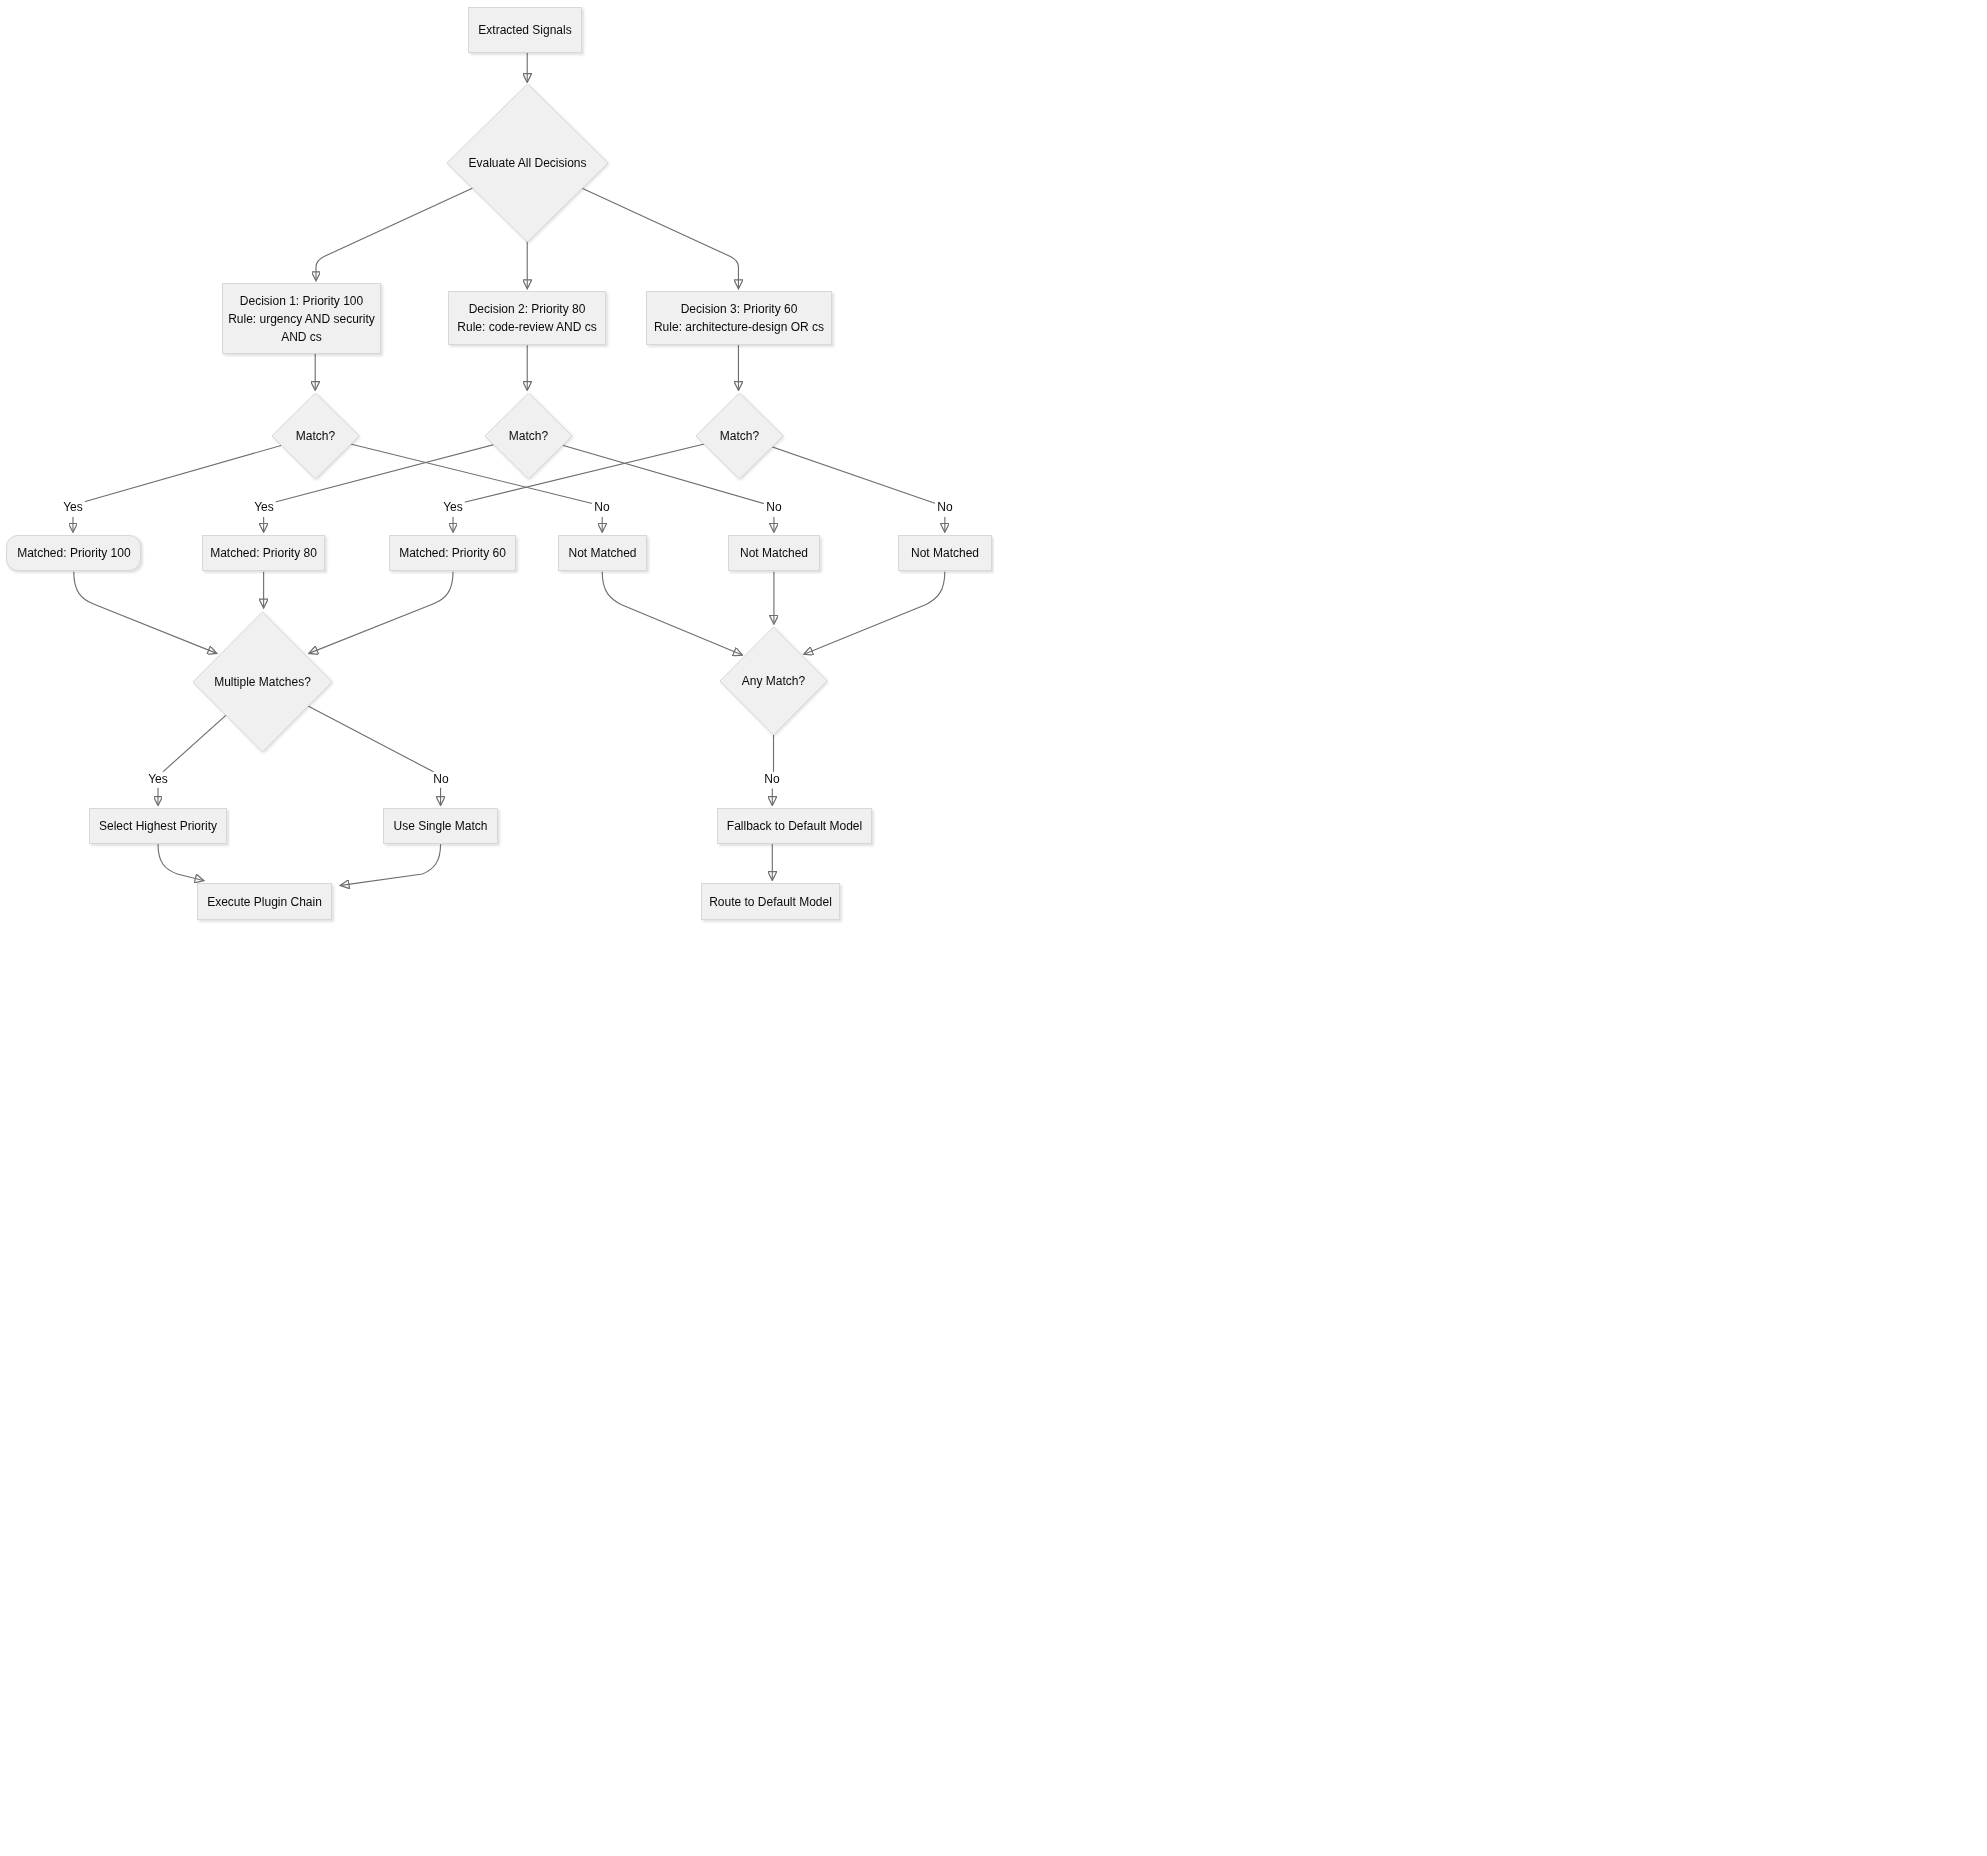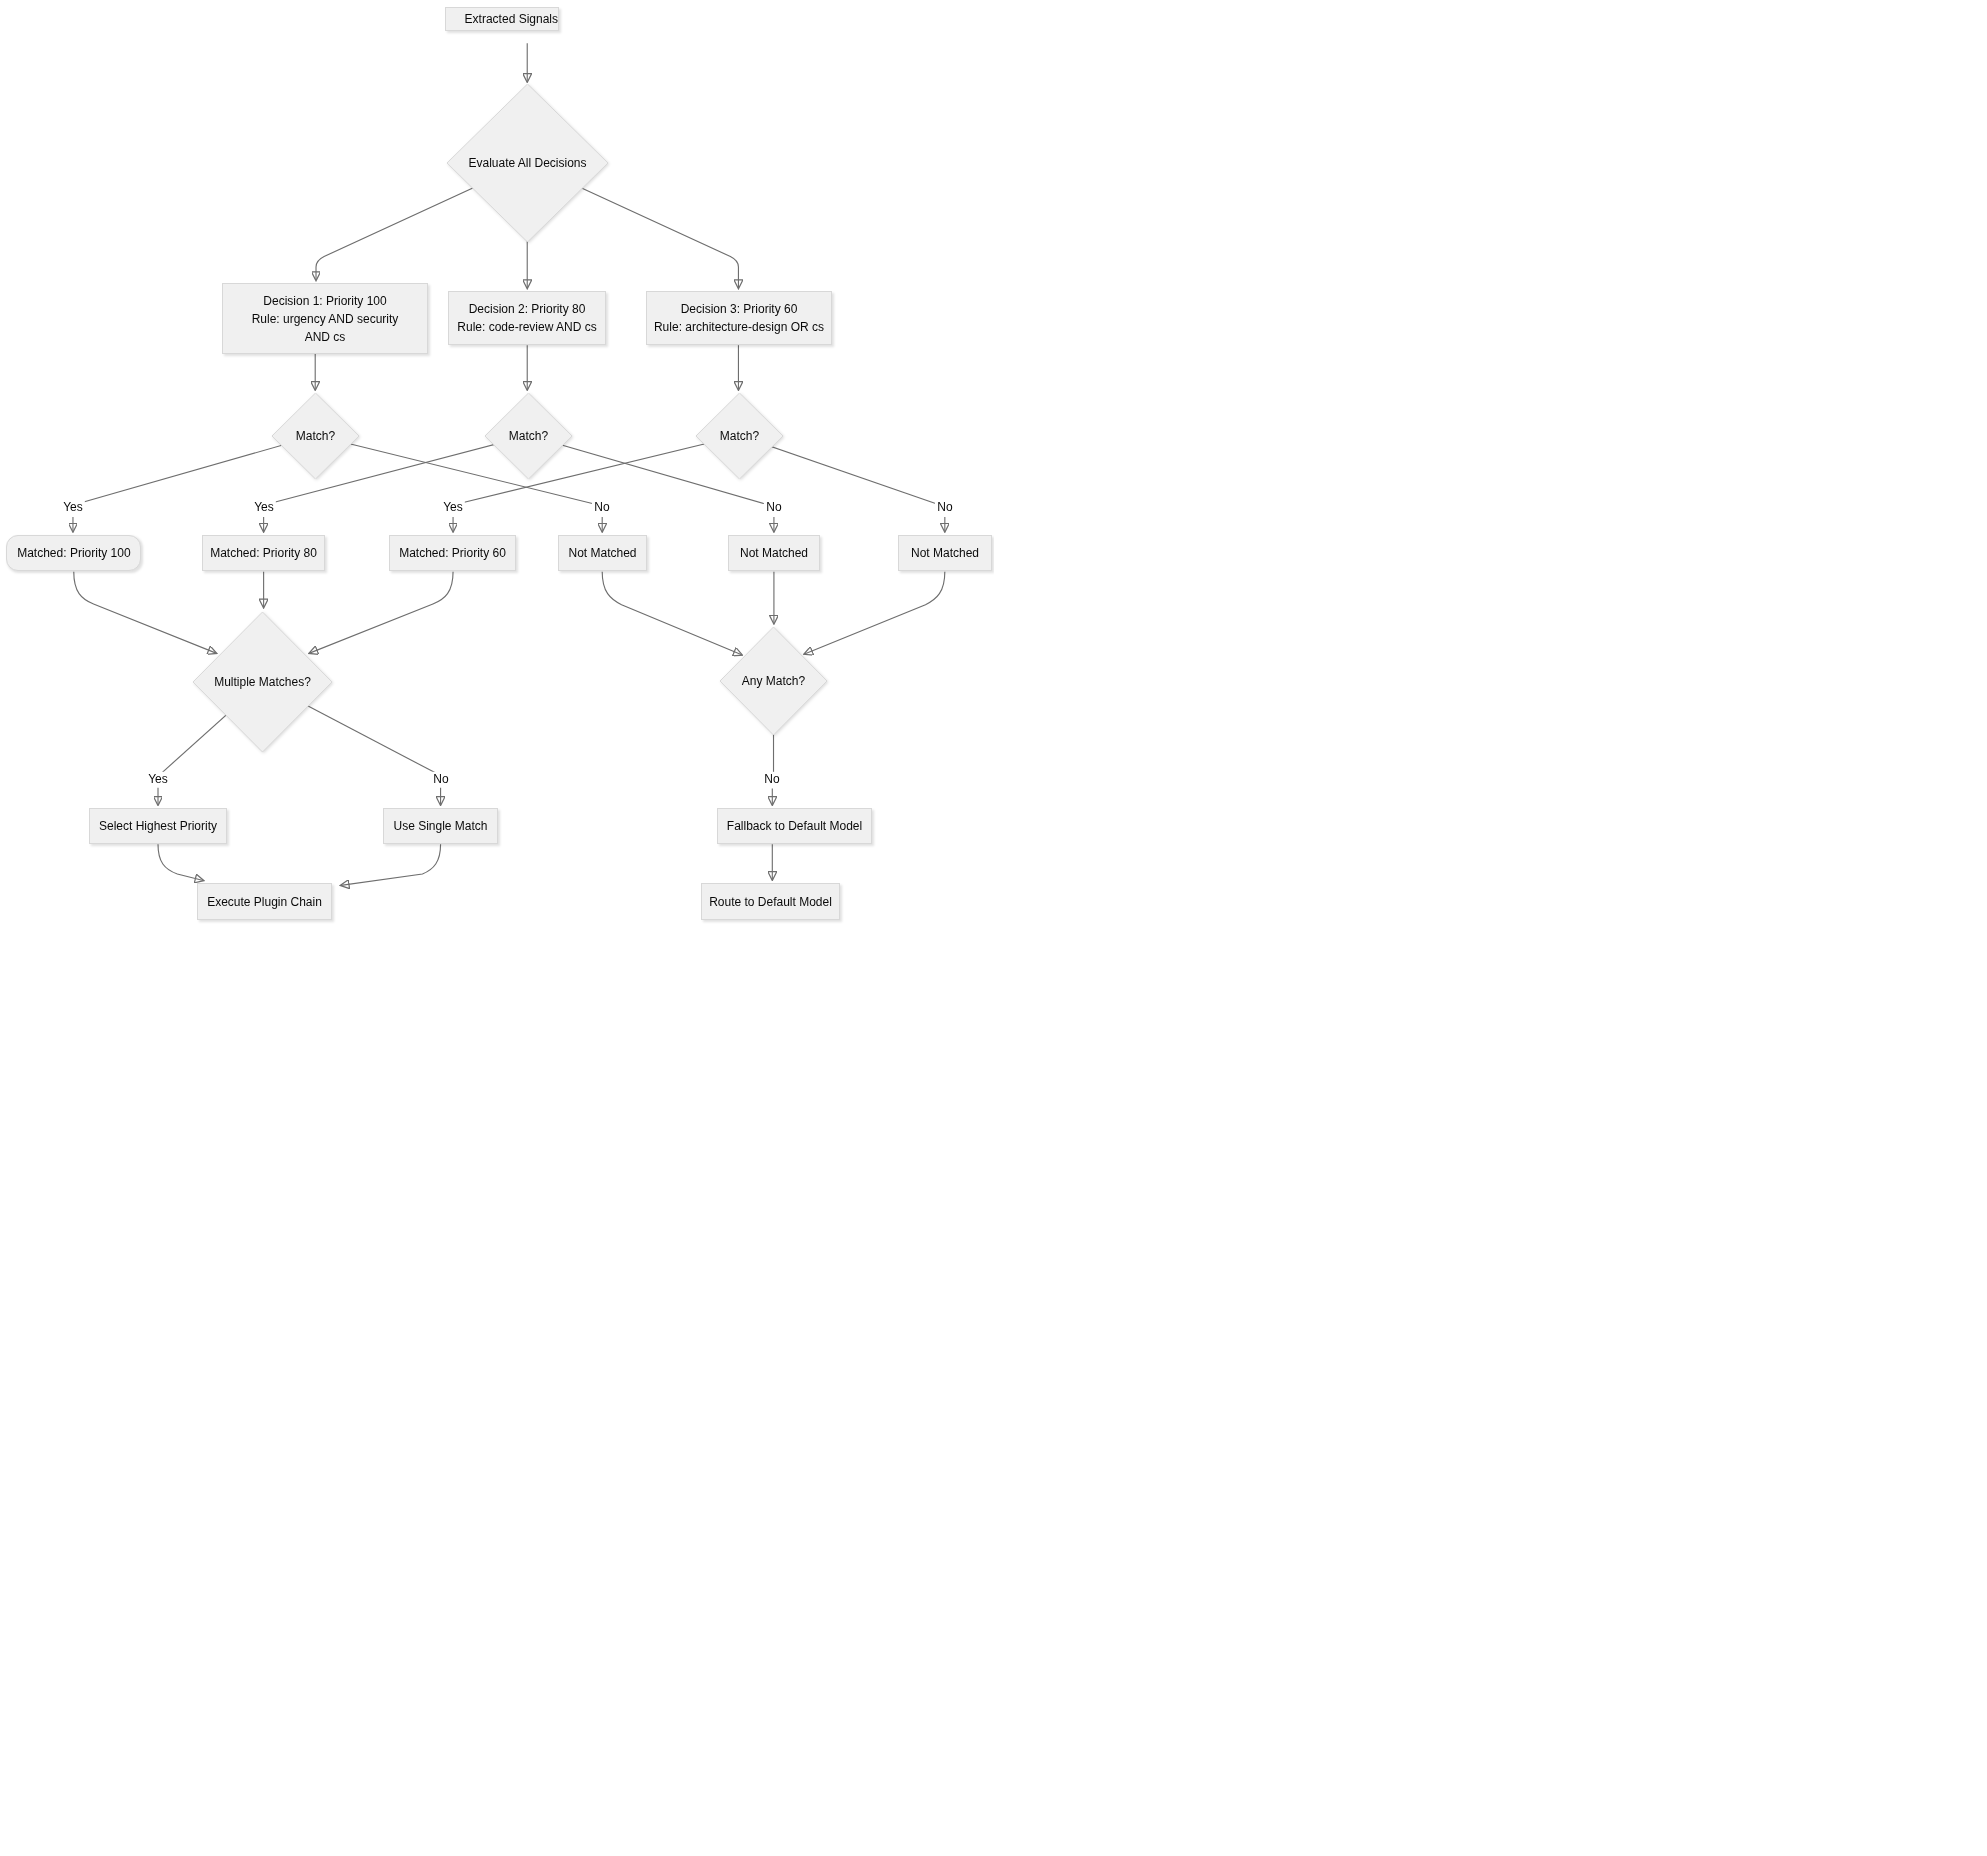--- a/index.html
+++ b/index.html
@@ -59,32 +59,32 @@
     <path d="M326,846 L543,960"></path>
     <path d="M959.5,845 L959.5,960"></path>
     <path d="M196,977 L196,998" marker-end="url(#arrow)"></path>
     <path d="M546.5,977 L546.5,998" marker-end="url(#arrow)"></path>
     <path d="M958,978 L958,998" marker-end="url(#arrow)"></path>
     <path d="M196,1047 C196,1069 204,1078 220,1084 L252,1092" marker-end="url(#arrow)"></path>
     <path d="M546.5,1047 C546.5,1069 538,1078 524,1084 L423,1098" marker-end="url(#arrow)"></path>
     <path d="M958,1047 L958,1091" marker-end="url(#arrow)"></path>
   </svg>
 
-  <div class="box" style="left:445px;top:7.3px;width:114px;height:24px;align-items:flex-end;">
+  <div class="box" style="left:468px;top:7.3px;width:114px;height:46px;">
     <span>Extracted Signals</span>
   </div>
 
   <div class="diamond" style="left:447px;top:84px;width:161px;height:158px;">
     <svg class="shape" viewBox="0 0 100 100" preserveAspectRatio="none">
       <polygon points="50,0 100,50 50,100 0,50" fill="#f0f0f0" stroke="#d8d8d8" stroke-width="1" vector-effect="non-scaling-stroke"></polygon>
     </svg>
     <span class="lbl">Evaluate All Decisions</span>
   </div>
 
-  <div class="box" style="left:222px;top:283px;width:206px;height:71px;">
+  <div class="box" style="left:222px;top:283px;width:159px;height:71px;">
     <div>Decision 1: Priority 100</div>
     <div>Rule: urgency AND security</div>
     <div>AND cs</div>
   </div>
   <div class="box" style="left:448px;top:291px;width:158px;height:54px;">
     <div>Decision 2: Priority 80</div>
     <div>Rule: code-review AND cs</div>
   </div>
   <div class="box" style="left:646px;top:291px;width:186px;height:54px;">
     <div>Decision 3: Priority 60</div>

